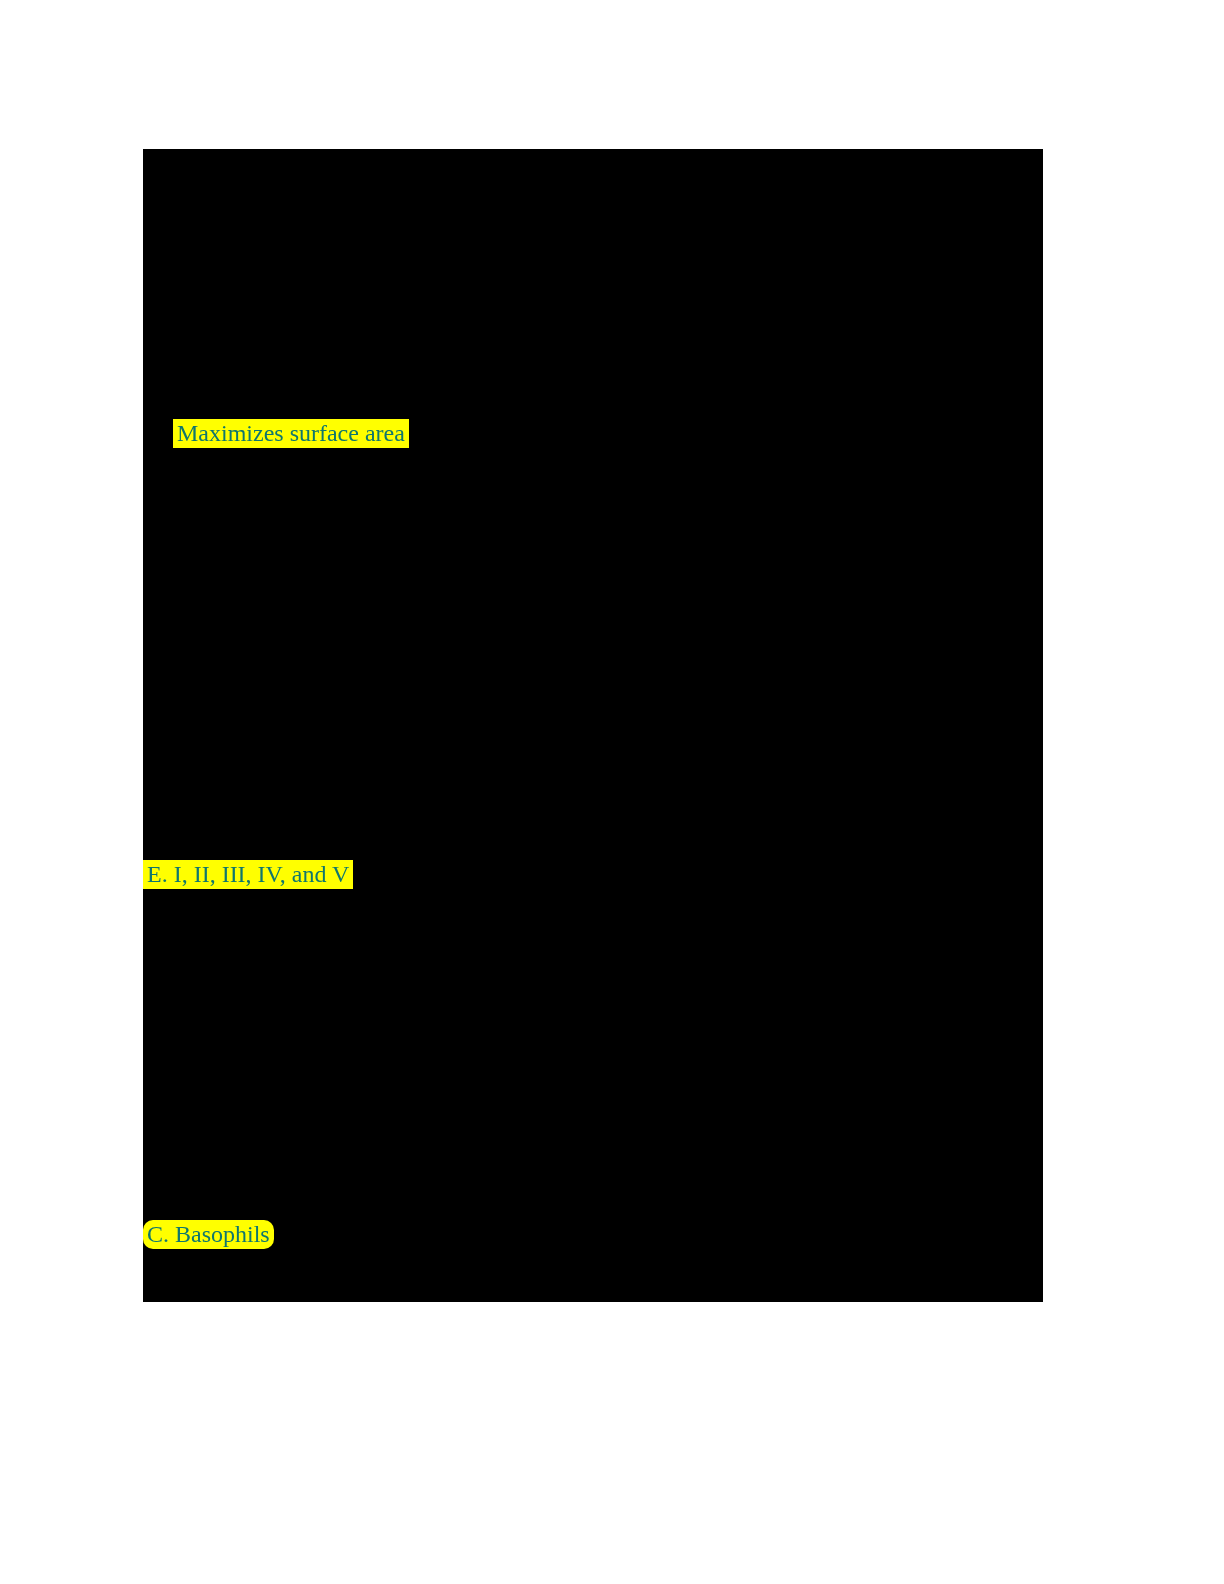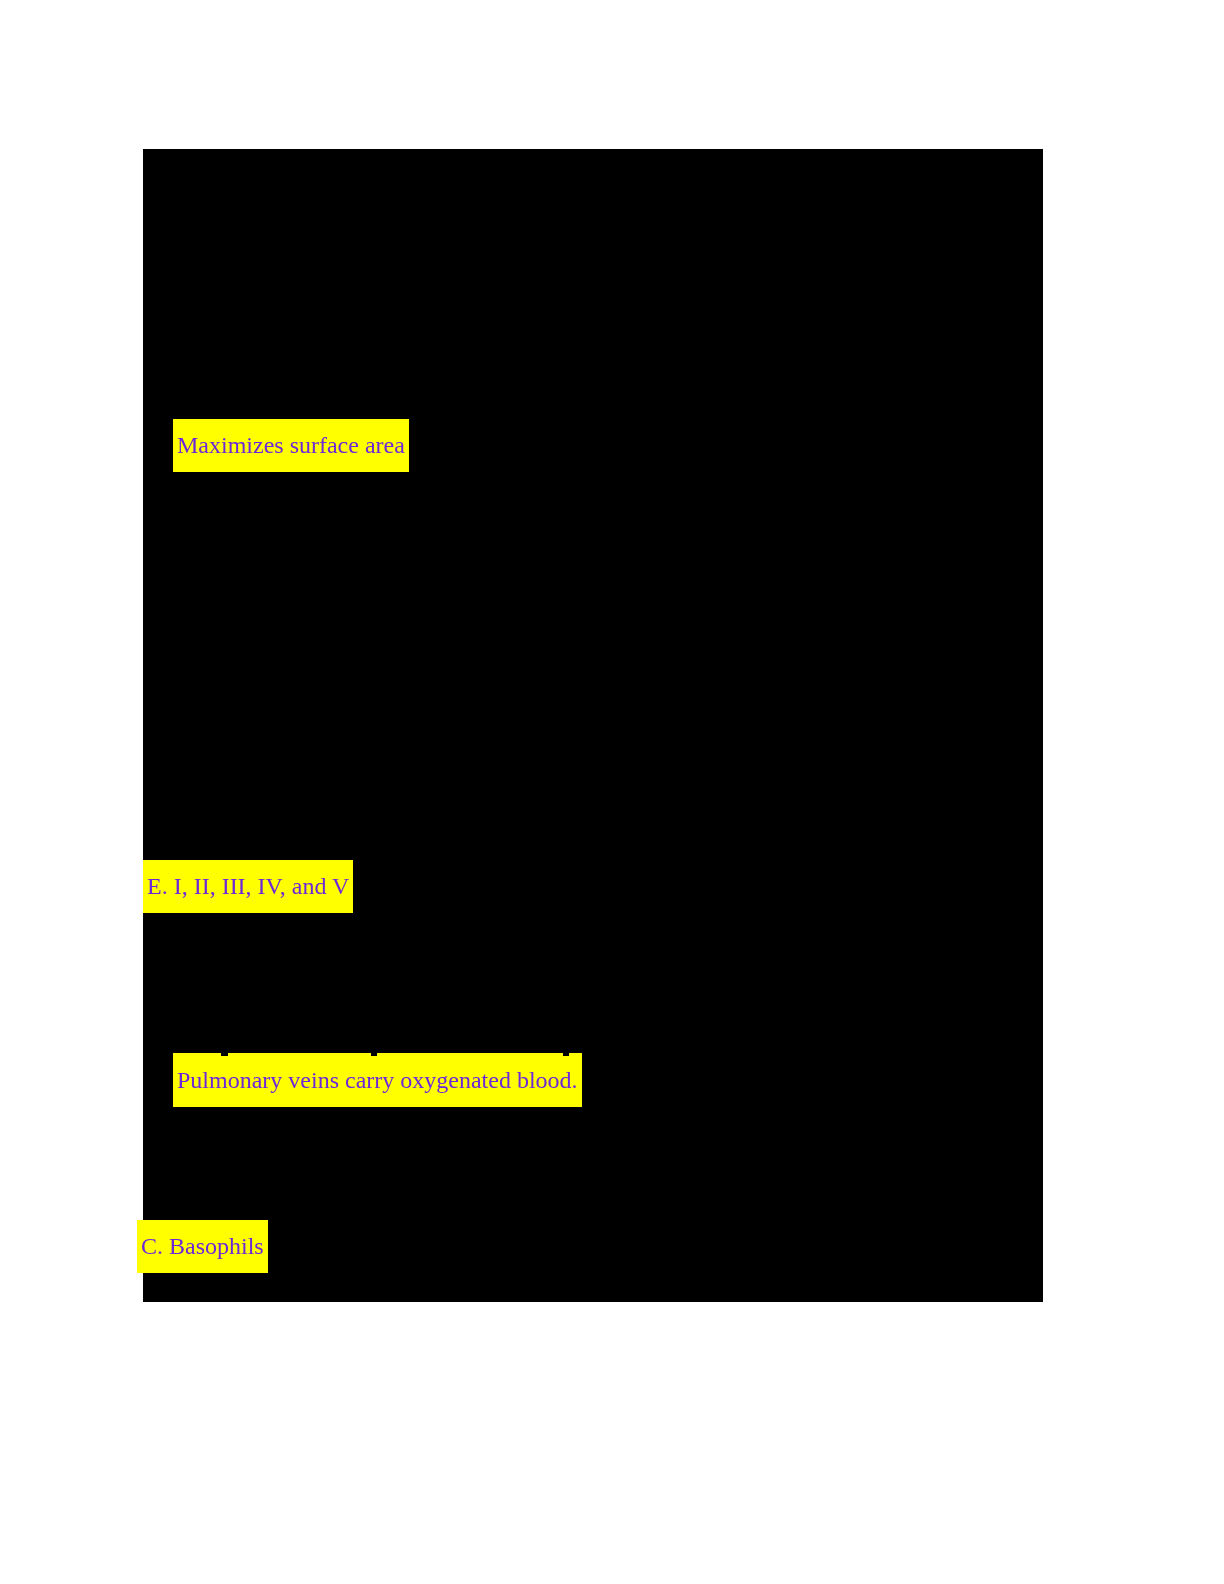--- a/index.html
+++ b/index.html
@@ -20,31 +20,31 @@
     left: 143px;
     top: 149px;
     width: 900px;
     height: 1153px;
     background: #000000;
   }
   .highlight {
     position: absolute;
     display: inline-block;
     background: #ffff00;
-    color: #6d28d9;
+    color: #0f766e;
     font-size: 24px;
     line-height: 29px;
     height: 29px;
-    padding: 12px 4px;
+    padding: 0 4px;
     white-space: nowrap;
   }
   .hl-1 { left: 173px; top: 419px; }
   .hl-2 { left: 143px; top: 860px; }
   .hl-3 { left: 173px; top: 1053px; height: 30px; line-height: 30px; }
-  .hl-4 { left: 137px; top: 1220px; }
+  .hl-4 { left: 143px; top: 1220px; border-radius: 10px; }
   
   .descender-mark {
     position: absolute;
     top: 1053px;
     height: 3px;
     background: #000000;
   }
   .dm-1 { left: 221px; width: 7px; }
   .dm-2 { left: 371px; width: 6px; }
   .dm-3 { left: 563px; width: 6px; }
@@ -53,21 +53,20 @@
 <body>
 
 <div class="page">
 
   <div class="redaction-block"></div>
 
   <span class="highlight hl-1">Maximizes surface area</span>
 
   <span class="highlight hl-2">E. I, II, III, IV, and V</span>
 
-  <span class="highlight hl-3">Pulmonary veins carry oxygenated blood.</span>
 
   <span class="highlight hl-4">C. Basophils</span>
 
   <div class="descender-mark dm-1"></div>
   <div class="descender-mark dm-2"></div>
   <div class="descender-mark dm-3"></div>
 
 </div>
 
 </body></html>

